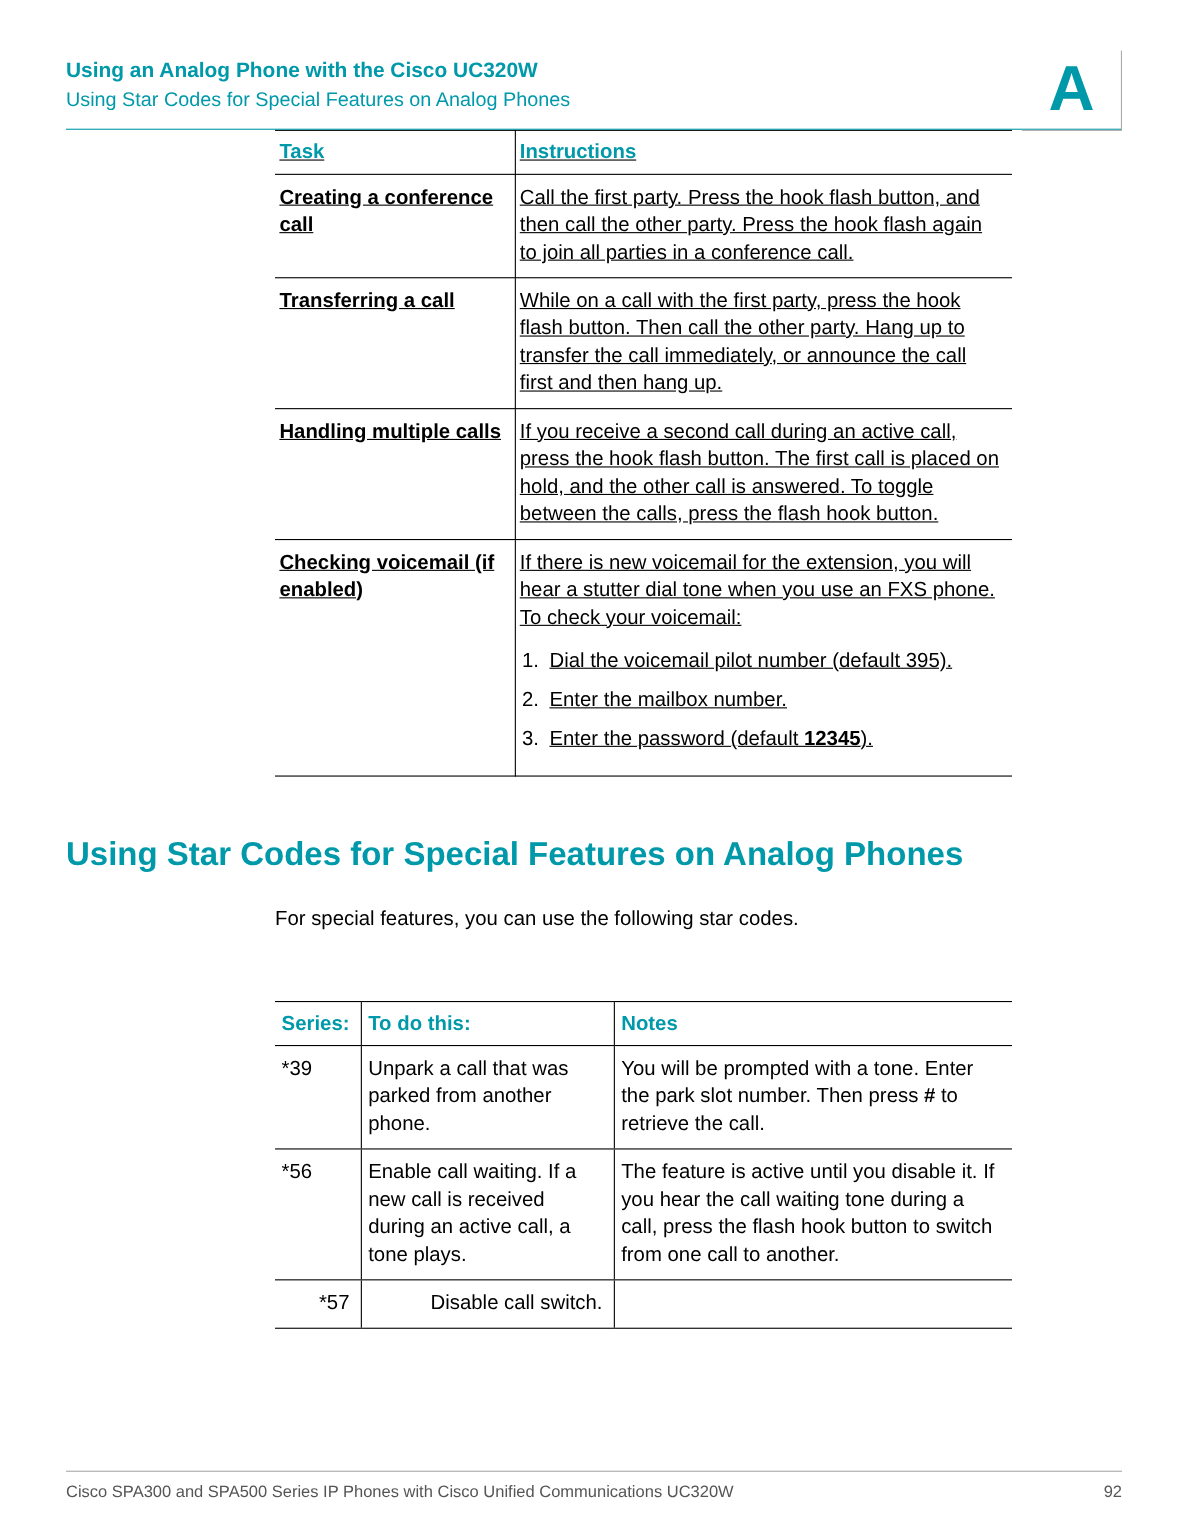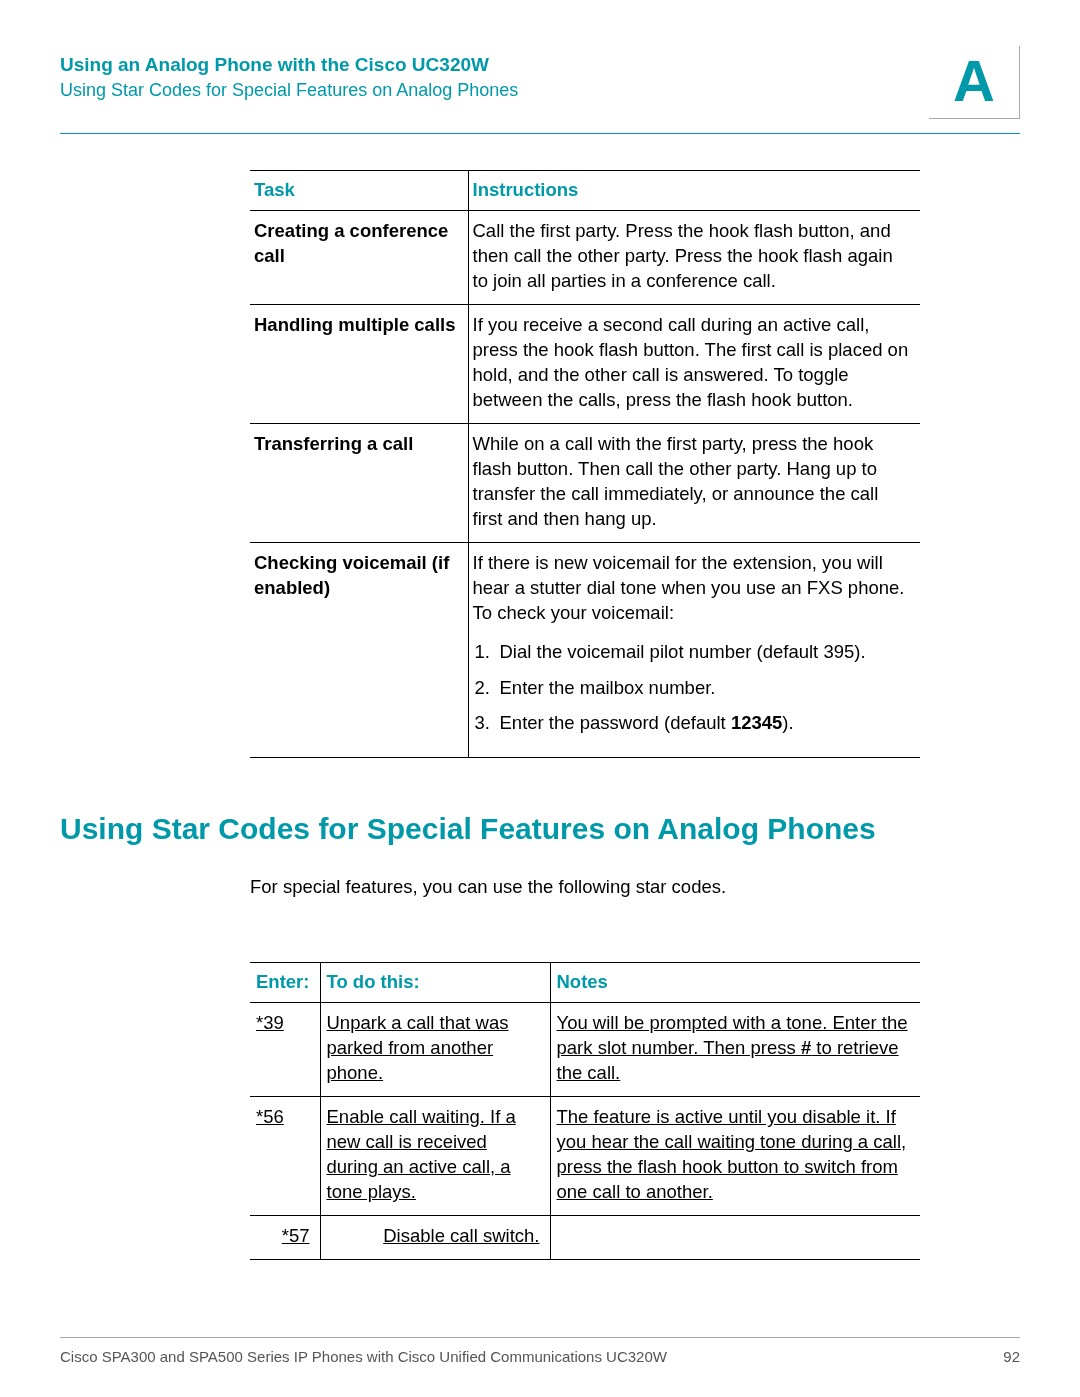--- a/index.html
+++ b/index.html
@@ -10,22 +10,21 @@
     height: 1397px;
     position: relative;
     color: #000;
   }
   .page {
     padding: 54px 60px 0 60px;
   }
   .header {
     position: relative;
     border-bottom: 1.5px solid #0099aa;
-    padding-bottom: 32px;
-    margin-bottom: 36px;
+    padding-bottom: 16px;
   }
   .header-title {
     color: #0099aa;
     font-weight: bold;
     font-size: 19px;
     margin-bottom: 4px;
   }
   .header-sub {
     color: #0099aa;
     font-size: 18px;
@@ -44,20 +43,21 @@
     border-bottom: 1px solid #aaa;
   }
   .content {
     padding-left: 190px;
   }
   table.tasks {
     border-collapse: collapse;
     width: 670px;
     font-size: 18.5px;
     line-height: 1.35;
+    text-decoration: underline;
   }
   table.tasks th {
     text-align: left;
     color: #0099aa;
     font-weight: bold;
     border-top: 1.5px solid #000;
     border-bottom: 1px solid #000;
     padding: 7px 10px 7px 4px;
   }
   table.tasks td {
@@ -93,21 +93,20 @@
     border-bottom: 1px solid #000;
     padding: 7px 10px 7px 6px;
     border-left: 1px solid #000;
   }
   table.codes th:first-child { border-left: none; }
   table.codes td {
     vertical-align: top;
     border-bottom: 1px solid #000;
     padding: 8px 10px 10px 6px;
     border-left: 1px solid #000;
-    text-decoration: underline;
   }
   table.codes td:first-child { border-left: none; }
   table.codes col.cc1 { width: 70px; }
   table.codes col.cc2 { width: 230px; }
   table.codes tr.last td { border-bottom: 1.5px solid #000; text-align: right; }
   .footer {
     position: absolute;
     bottom: 32px;
     left: 60px;
     right: 60px;
@@ -140,26 +139,26 @@
           <th>Task</th>
           <th>Instructions</th>
         </tr>
       </thead>
       <tbody>
         <tr>
           <td class="task">Creating a conference call</td>
           <td>Call the first party. Press the hook flash button, and then call the other party. Press the hook flash again to join all parties in a conference call.</td>
         </tr>
         <tr>
+          <td class="task">Transferring a call</td>
+          <td>While on a call with the first party, press the hook flash button. Then call the other party. Hang up to transfer the call immediately, or announce the call first and then hang up.</td>
+        </tr>
+        <tr>
           <td class="task">Handling multiple calls</td>
           <td>If you receive a second call during an active call, press the hook flash button. The first call is placed on hold, and the other call is answered. To toggle between the calls, press the flash hook button.</td>
-        </tr>
-        <tr>
-          <td class="task">Transferring a call</td>
-          <td>While on a call with the first party, press the hook flash button. Then call the other party. Hang up to transfer the call immediately, or announce the call first and then hang up.</td>
         </tr>
         <tr class="last">
           <td class="task">Checking voicemail (if enabled)</td>
           <td>
             <span>If there is new voicemail for the extension, you will hear a stutter dial tone when you use an FXS phone. To check your voicemail:</span>
             <div class="ol">
               <div class="li"><span class="num">1.</span><span>Dial the voicemail pilot number (default 395).</span></div>
               <div class="li"><span class="num">2.</span><span>Enter the mailbox number.</span></div>
               <div class="li"><span class="num">3.</span><span>Enter the password (default </span><b>12345</b><span>).</span></div>
             </div>
@@ -175,21 +174,21 @@
     <p class="intro">For special features, you can use the following star codes.</p>
 
     <table class="codes">
       <colgroup>
           <col class="cc1">
           <col class="cc2">
           <col>
         </colgroup>
       <thead>
         <tr>
-          <th>Enter:</th>
+          <th>Series:</th>
           <th>To do this:</th>
           <th>Notes</th>
         </tr>
       </thead>
       <tbody>
         <tr>
           <td>*39</td>
           <td>Unpark a call that was parked from another phone.</td>
           <td>
             <span>You will be prompted with a tone. Enter the park slot number. Then press </span><b>#</b><span> to retrieve the call.</span>

